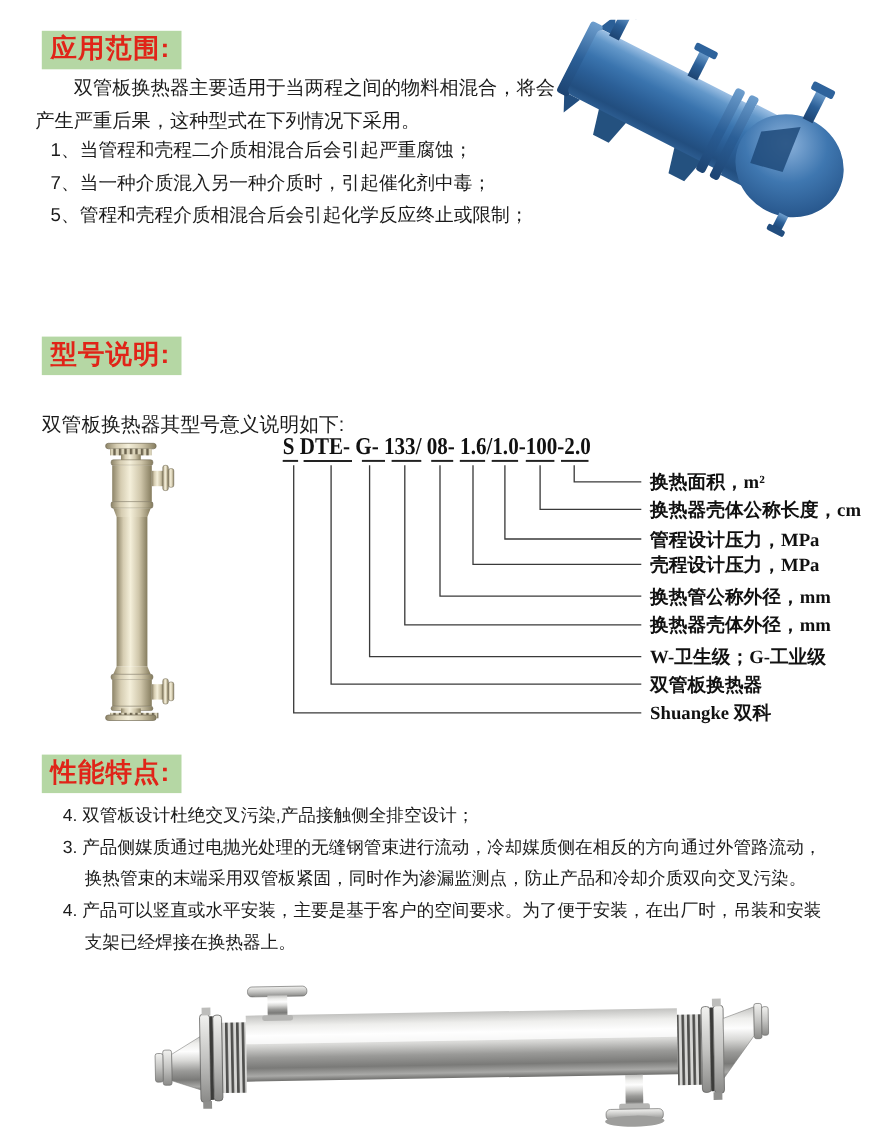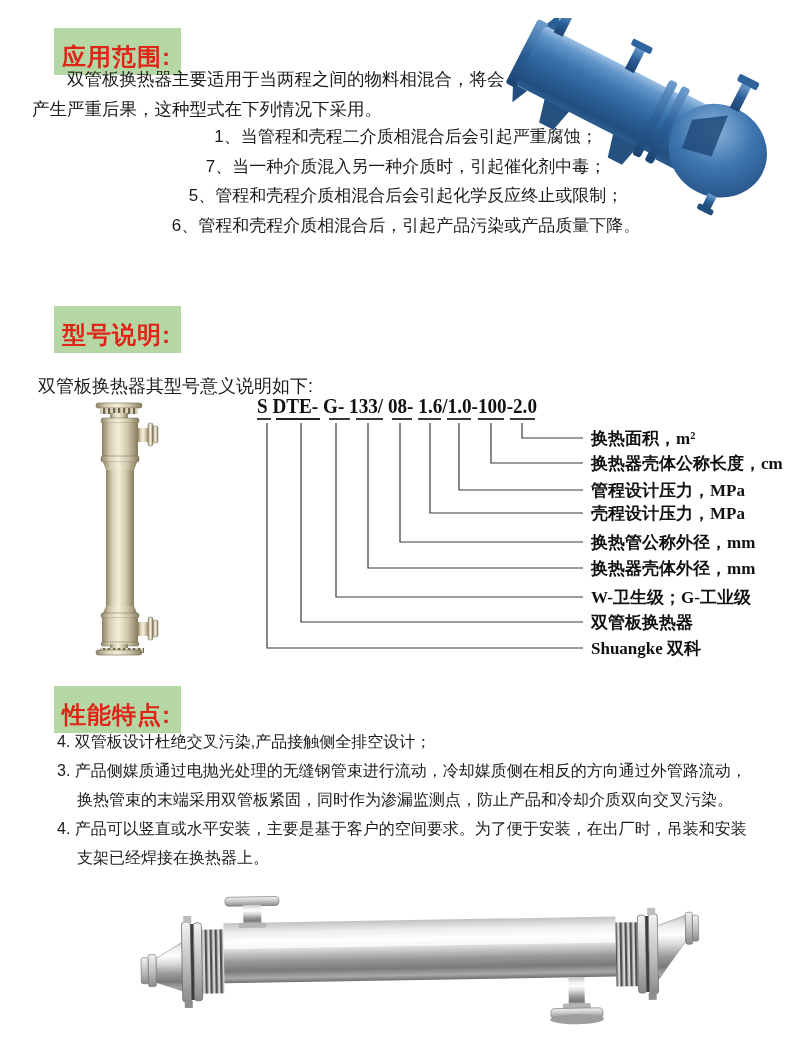--- a/index.html
+++ b/index.html
@@ -8,21 +8,21 @@
     background:#ffffff;
     font-family:"Liberation Sans","DejaVu Sans",sans-serif;
     color:var(--body_text,#1b1b1b);
   }
   .abs{position:absolute;}
   .badge{
     display:inline-block;
     background:var(--badge_bg,#b5d7a4);
     color:var(--badge_text,#e02418);
     font-weight:700;font-size:24px;line-height:32px;
-    padding:13px 10px 2px 8px;letter-spacing:1px;margin-left:16px;
+    padding:1px 10px 2px 8px;letter-spacing:1px;
   }
   .intro{
     font-size:17.5px;line-height:30px;
     text-indent:2em;white-space:pre-wrap;width:540px;
   }
   .app-list .app-item{
     font-size:17px;line-height:29.5px;white-space:pre;
   }
   .subtitle{font-size:18px;}
   .features .feat{
@@ -45,25 +45,24 @@
 </head>
 <body>
 
 <div class="abs" style="left:38px;top:28px;">
   <span class="badge">应用范围:</span>
 </div>
 
 <div class="abs intro" style="left:32px;top:64px;">双管板换热器主要适用于当两程之间的物料相混合，将会
 产生严重后果，这种型式在下列情况下采用。</div>
 
-<div class="abs app-list" style="left:36px;top:122px;width:740px;text-align:center;">
+<div class="abs app-list" style="left:46px;top:122px;width:740px;">
   <div class="app-item">1、当管程和壳程二介质相混合后会引起严重腐蚀；</div>
   <div class="app-item">7、当一种介质混入另一种介质时，引起催化剂中毒；</div>
   <div class="app-item">5、管程和壳程介质相混合后会引起化学反应终止或限制；</div>
-  <div class="app-item">6、管程和壳程介质相混合后，引起产品污染或产品质量下降。</div>
 </div>
 
 <div class="abs" style="left:490px;top:18px;width:305px;height:212px;">
   <svg width="305" height="212" viewBox="0 0 305 212">
     <defs>
       <linearGradient id="bgrad" x1="0" y1="0" x2="0" y2="1">
         <stop offset="0" stop-color="#9dc0e4"></stop>
         <stop offset="0.14" stop-color="#6297c9"></stop>
         <stop offset="0.38" stop-color="#3a74ae"></stop>
         <stop offset="0.62" stop-color="#2b5f97"></stop>

